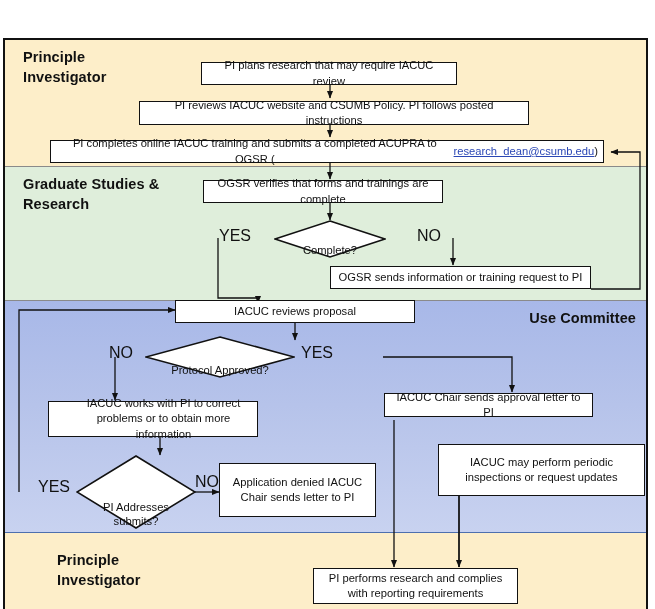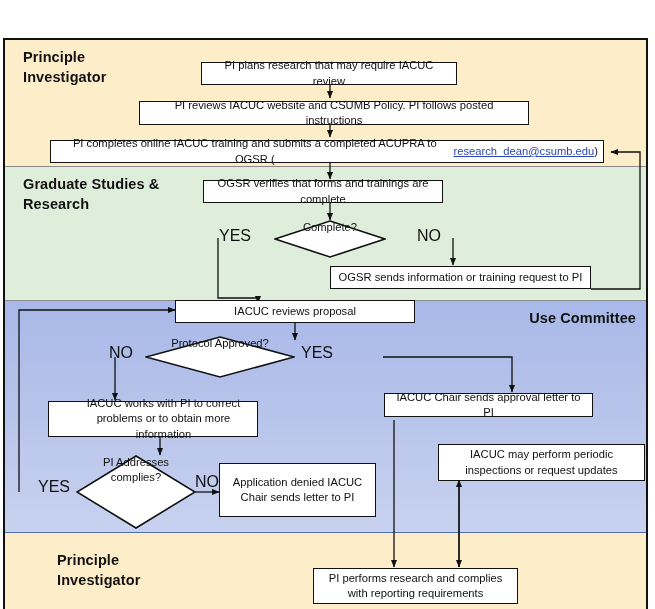--- a/index.html
+++ b/index.html
@@ -10,21 +10,21 @@
   #band-pi-top{top:0;height:126px;background:#fdeec9;}
   #band-gsr{top:126px;height:134px;background:#dfeedb;border-top:1px solid #8a8a8a;}
   #band-iacuc{top:260px;height:232px;background:linear-gradient(180deg,#a8b8e8 0%,#b6c3ea 45%,#c8d2f0 100%);border-top:1px solid #8a8a8a;}
   #band-pi-bottom{top:492px;height:107px;background:#fdeec9;border-top:1px solid #4d6fae;}
   .band-title{position:absolute;font-weight:bold;font-size:14.5px;color:#111;line-height:1.35;letter-spacing:0.1px;}
   #title-pi-top{left:18px;top:8px;}
   #title-gsr{left:18px;top:8px;}
   #title-iacuc{right:10px;top:8px;text-align:right;width:250px;}
   #title-pi-bottom{left:52px;top:18px;}
   .node{position:absolute;background:#ffffff;border:1.4px solid #111111;box-sizing:border-box;display:flex;align-items:center;justify-content:center;text-align:center;font-size:11.2px;color:#111;line-height:1.35;padding:2px 5px;}
-  .dia-wrap{position:absolute;display:flex;align-items:flex-start;justify-content:center;}
+  .dia-wrap{position:absolute;display:flex;align-items:flex-end;justify-content:center;}
   .dia-shape{position:absolute;inset:0;}
   .dia-label{position:relative;z-index:2;text-align:center;font-size:11.2px;color:#111;line-height:1.3;}
   .lbl{position:absolute;font-size:16px;color:#111;}
   svg.wires{position:absolute;left:0;top:0;width:645px;height:599px;pointer-events:none;overflow:visible;}
   a.mail{color:#2b47b5;}
 </style>
 </head>
 <body>
 
 <div id="page">
@@ -132,36 +132,36 @@
     <div class="node" style="left:43px;top:361px;width:210px;height:36px;padding-left:26px;">
       <span>IACUC works with PI to correct problems or to obtain more information</span>
     </div>
 
     <div class="dia-wrap" style="left:71px;top:415px;width:120px;height:74px;">
       <svg class="dia-shape" viewBox="0 0 120 74" preserveAspectRatio="none">
         <polygon points="60,1 119,37 60,73 1,37" fill="#ffffff" stroke="#111111" stroke-width="1.6" vector-effect="non-scaling-stroke"></polygon>
       </svg>
       <span class="dia-label">
         <span>PI Addresses</span><br>
-        <span>complies?</span>
+        <span>submits?</span>
       </span>
     </div>
 
     <div class="lbl" style="left:33px;top:438px;">YES</div>
     <div class="lbl" style="left:190px;top:433px;">NO</div>
 
     <div class="node" style="left:214px;top:423px;width:157px;height:54px;justify-content:flex-end;">
       <span>Application denied IACUC Chair sends letter to PI</span>
     </div>
 
     <div class="node" style="left:379px;top:353px;width:209px;height:24px;">
       <span>IACUC Chair sends approval letter to PI</span>
     </div>
 
-    <div class="node" style="left:433px;top:404px;width:207px;height:37px;">
+    <div class="node" style="left:433px;top:404px;width:207px;height:52px;">
       <span>IACUC may perform periodic inspections or request updates</span>
     </div>
 
     <div class="node" style="left:308px;top:528px;width:205px;height:36px;">
       <span>PI performs research and complies with reporting requirements</span>
     </div>
 
   </div>
 </div>
 

